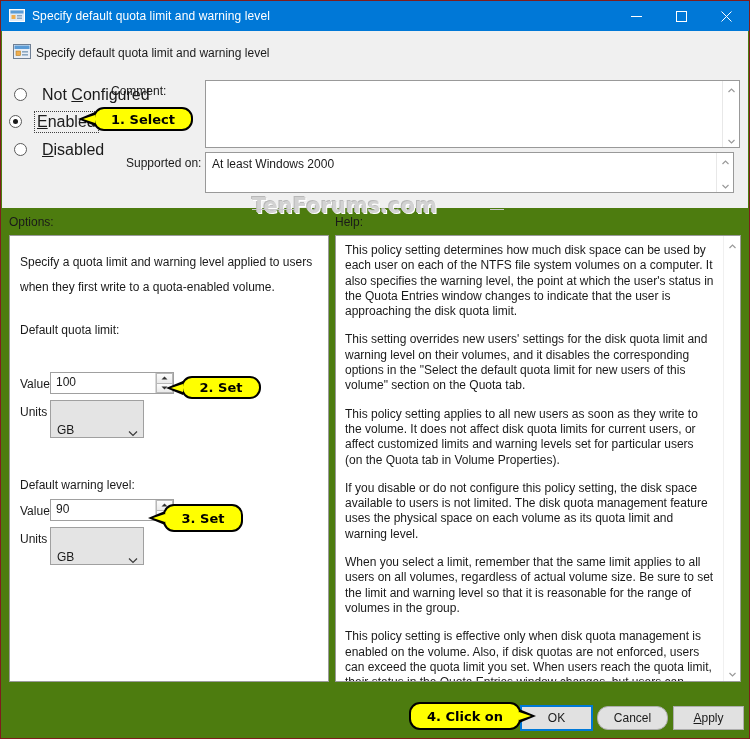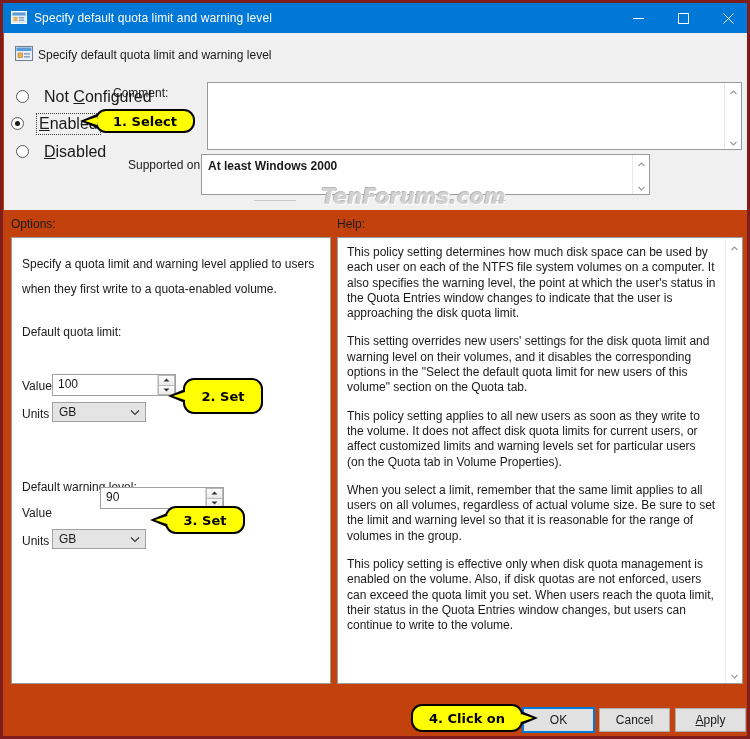--- a/index.html
+++ b/index.html
@@ -11,22 +11,22 @@
     font-family: "Liberation Sans", sans-serif;
     font-size: 12px;
     color: #1a1a1a;
     -webkit-font-smoothing: antialiased;
   }
   #window {
     position: relative;
     width: 750px;
     height: 739px;
     box-sizing: border-box;
-    border: 3px solid #7f1d1d;
-    background: #c2410c;
+    border: 1px solid #7f1d1d;
+    background: #4d7c0f;
     overflow: hidden;
   }
 
   
   #titlebar {
     position: absolute;
     left: 0; top: 0;
     width: 748px;
     height: 30px;
     background: #0078d7;
@@ -163,22 +163,22 @@
     box-sizing: border-box;
     background: #ffffff;
     border: 1px solid #999999;
     display: flex;
   }
   #comment-box {
     left: 203px; top: 7px;
     width: 535px; height: 68px;
   }
   #supported-box {
-    left: 197px; top: 79px;
-    width: 449px; height: 41px; font-weight: bold;
+    left: 203px; top: 79px;
+    width: 529px; height: 41px;
   }
   .tb-inner {
     flex: 1;
     padding: 4px 6px;
     font-size: 12px;
     color: #1a1a1a;
     overflow: hidden;
     white-space: pre-wrap;
   }
   .vscroll {
@@ -190,28 +190,27 @@
     justify-content: space-between;
     align-items: center;
     padding: 3px 0;
     flex: none;
   }
   .sc-arrow { width: 9px; height: 9px; }
 
   
   #watermark {
     position: absolute;
-    left: 251px; top: 181px;
+    left: 251px; top: 192px;
     width: 252px;
     height: 26px;
     display: flex;
     align-items: center;
-    justify-content: flex-end;
+    justify-content: flex-start;
     pointer-events: none;
-    font-style: italic;
   }
   #watermark .wm-text {
     font-family: "DejaVu Sans", sans-serif;
     font-size: 21px;
     font-weight: bold;
     color: #d2d2d2;
     letter-spacing: 0px;
     text-shadow:
        1px 1px 0 #ffffff,
       -1px -1px 0 #b8b8b8;
@@ -331,25 +330,25 @@
     margin: 0;
     display: flex;
     align-items: center;
     justify-content: center;
     box-sizing: border-box;
   }
   .spin-b:first-child { border-bottom: none; }
   .combo {
     position: absolute;
     box-sizing: border-box;
-    width: 94px; height: 20px;
+    width: 94px; height: 38px;
     background: #e4e4e4;
     border: 1px solid #a0a0a0;
     display: flex;
-    align-items: center;
+    align-items: flex-end;
   }
   .combo-val {
     flex: 1;
     padding-left: 6px;
     font-size: 12px;
     color: #1a1a1a;
   }
   .combo-arrow {
     width: 20px;
     flex: none;
@@ -358,41 +357,41 @@
     justify-content: center;
   }
 
   
   #lbl-val1 { left: 10px; top: 141px; }
   #spin1    { left: 40px; top: 136px; }
   #lbl-unit1{ left: 10px; top: 169px; }
   #combo1   { left: 40px; top: 164px; }
   
   #lbl-val2 { left: 10px; top: 268px; }
-  #spin2    { left: 40px; top: 249px; margin-left: 48px; }
+  #spin2    { left: 40px; top: 263px; }
   #lbl-unit2{ left: 10px; top: 296px; }
   #combo2   { left: 40px; top: 291px; }
 
   
   #btn-ok {
     position: absolute;
     left: 520px; top: 705px;
     width: 71px; height: 24px;
     box-sizing: border-box;
     background: #e1e1e1;
     border: 1px solid #adadad;
     outline: 2px solid #0078d7;
     outline-offset: -1px;
     display: flex; align-items: center; justify-content: center;
     font-size: 12px;
   }
   #btn-cancel {
     position: absolute;
     left: 596px; top: 705px;
-    width: 71px; height: 24px;
+    width: 71px; height: 24px; border-radius: 11px;
   }
   #btn-apply {
     position: absolute;
     left: 672px; top: 705px;
     width: 71px; height: 24px;
   }
 
   
   .callout {
     position: absolute;
@@ -440,21 +439,21 @@
   }
   .callout.right-tail .tail::after {
     content: "";
     position: absolute;
     left: -17px; top: -4px;
     border-top: 4px solid transparent;
     border-bottom: 4px solid transparent;
     border-left: 12px solid #ffff00;
   }
   #callout1 { left: 92px; top: 106px; width: 100px; height: 24px; }
-  #callout2 { left: 180px; top: 375px; width: 80px;  height: 36px; }
+  #callout2 { left: 180px; top: 375px; width: 80px;  height: 23px; }
   #callout3 { left: 162px; top: 503px; width: 80px;  height: 28px; }
   #callout4 { left: 408px; top: 701px; width: 112px; height: 28px; }
 </style>
 </head>
 <body>
 
 <div id="window">
 
   <div id="titlebar">
     <span class="title-icon">
@@ -623,20 +622,21 @@
           </svg>
       </span>
     </div>
   </div>
 
   <div class="panel" id="help-panel">
     <div id="help-text">
       <p>This policy setting determines how much disk space can be used by each user on each of the NTFS file system volumes on a computer. It also specifies the warning level, the point at which the user's status in the Quota Entries window changes to indicate that the user is approaching the disk quota limit.</p>
       <p>This setting overrides new users' settings for the disk quota limit and warning level on their volumes, and it disables the corresponding options in the "Select the default quota limit for new users of this volume" section on the Quota tab.</p>
       <p>This policy setting applies to all new users as soon as they write to the volume. It does not affect disk quota limits for current users, or affect customized limits and warning levels set for particular users (on the Quota tab in Volume Properties).</p>
+      <p>If you disable or do not configure this policy setting, the disk space available to users is not limited. The disk quota management feature uses the physical space on each volume as its quota limit and warning level.</p>
       <p>When you select a limit, remember that the same limit applies to all users on all volumes, regardless of actual volume size. Be sure to set the limit and warning level so that it is reasonable for the range of volumes in the group.</p>
       <p>This policy setting is effective only when disk quota management is enabled on the volume. Also, if disk quotas are not enforced, users can exceed the quota limit you set. When users reach the quota limit, their status in the Quota Entries window changes, but users can continue to write to the volume.</p>
     </div>
     <div id="help-scroll">
       <span class="sc-arrow">
         <svg width="9" height="9" viewBox="0 0 9 9">
             <polyline points="1.5,6 4.5,3 7.5,6" fill="none" stroke="#9a9a9a" stroke-width="1.2"></polyline>
           </svg>
       </span>
       <span class="sc-arrow">

